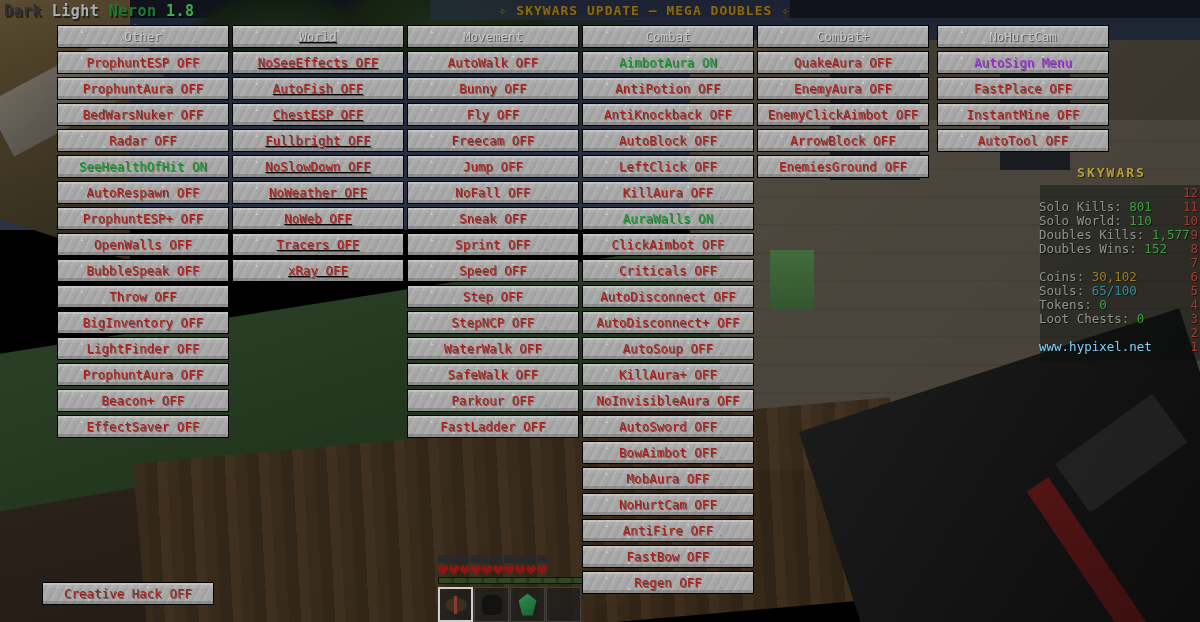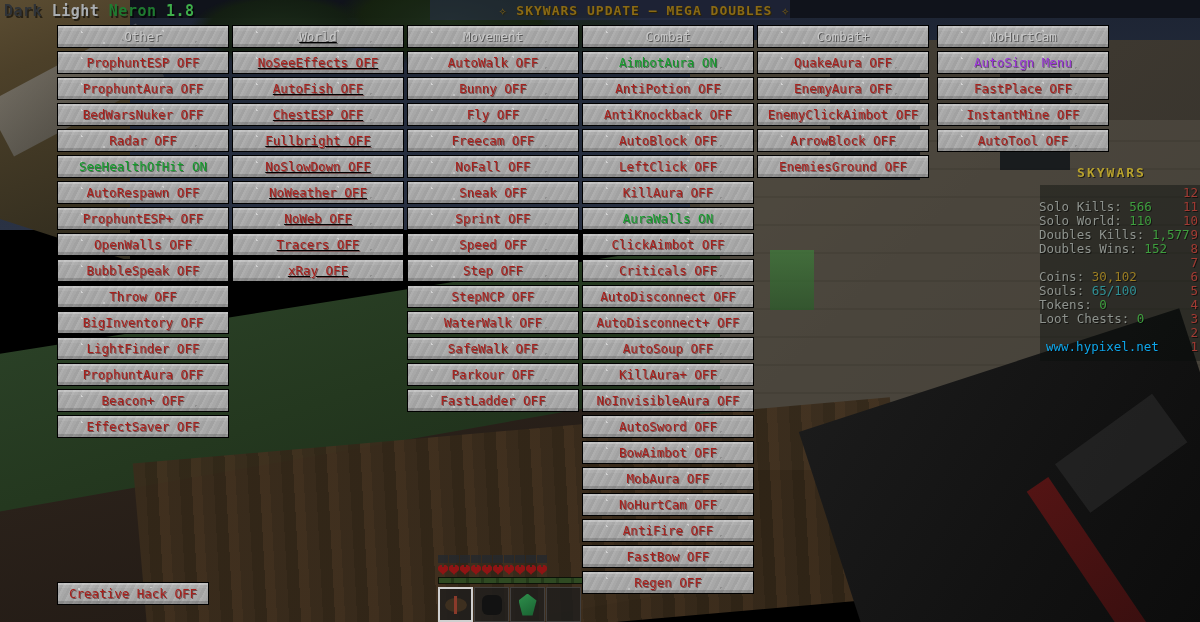--- a/index.html
+++ b/index.html
@@ -181,21 +181,21 @@
     letter-spacing: 0px;
     white-space: nowrap;
     font-family: "DejaVu Sans Mono", monospace;
   }
   .btn.header .btn-label { color: #c9c9c9; text-shadow: 1px 1px 0 rgba(60,60,60,.75); }
   .btn.off .btn-label    { color: #a8201c; text-shadow: 1px 1px 0 rgba(70,10,10,.55); }
   .btn.on  .btn-label    { color: #159b2c; text-shadow: 1px 1px 0 rgba(5,55,15,.55); }
   .btn.menu .btn-label   { color: #9b36d6; text-shadow: 1px 1px 0 rgba(40,10,60,.55); }
 
   .standalone {
-    position: absolute; left: 57px; top: 582px; width: 152px;
+    position: absolute; left: 42px; top: 582px; width: 172px;
   }
 
   
   .scoreboard {
     position: absolute; right: 0; top: 165px;
     z-index: 18;
     width: 165px;
     font-size: 12.5px;
     font-family: "DejaVu Sans Mono", monospace;
   }
@@ -218,21 +218,21 @@
     color: #8e938e;
     text-shadow: 1px 1px 0 rgba(0,0,0,.55);
     position: relative;
   }
   .sb-line .val { margin-left: 0; }
   .sb-num {
     position: absolute; right: 2px; top: 0;
     color: #a33b33;
     text-shadow: 1px 1px 0 rgba(0,0,0,.55);
   }
-  .sb-url { color: #0ea5e9; margin-left: 7px; }
+  .sb-url { color: #7dd3fc; }
   .v-green { color: #3e9e3e; }
   .v-gold  { color: #9a7d23; }
   .v-aqua  { color: #2f8e93; }
 
   
   .hud { position: absolute; left: 438px; bottom: 0; z-index: 15; width: 150px; }
   .armor-row, .heart-row { display: flex; gap: 1px; height: 10px; margin-bottom: 2px; }
   .armor-pip {
     width: 10px; height: 10px;
     background:
@@ -391,20 +391,23 @@
         <div class="btn off">
           <span class="btn-label">Bunny OFF</span>
         </div>
         <div class="btn off">
           <span class="btn-label">Fly OFF</span>
         </div>
         <div class="btn off">
           <span class="btn-label">Freecam OFF</span>
         </div>
         <div class="btn off">
+          <span class="btn-label">Jump OFF</span>
+        </div>
+        <div class="btn off">
           <span class="btn-label">NoFall OFF</span>
         </div>
         <div class="btn off">
           <span class="btn-label">Sneak OFF</span>
         </div>
         <div class="btn off">
           <span class="btn-label">Sprint OFF</span>
         </div>
         <div class="btn off">
           <span class="btn-label">Speed OFF</span>
@@ -540,21 +543,21 @@
       </div>
     </div>
 
   <div class="scoreboard">
     <div class="sb-bg"></div>
     <div class="sb-title">SKYWARS</div>
     <div class="sb-lines" id="sb-lines">
         <div class="sb-line">
           <span class="sb-num">12</span>
         </div>
-        <div class="sb-line"><span>Solo Kills: </span><span class="val v-green">566</span><span class="sb-num">11</span></div>
+        <div class="sb-line"><span>Solo Kills: </span><span class="val v-green">801</span><span class="sb-num">11</span></div>
         <div class="sb-line"><span>Solo World: </span><span class="val v-green">110</span><span class="sb-num">10</span></div>
         <div class="sb-line"><span>Doubles Kills: </span><span class="val v-green">1,577</span><span class="sb-num">9</span></div>
         <div class="sb-line"><span>Doubles Wins: </span><span class="val v-green">152</span><span class="sb-num">8</span></div>
         <div class="sb-line">
           <span class="sb-num">7</span>
         </div>
         <div class="sb-line"><span>Coins: </span><span class="val v-gold">30,102</span><span class="sb-num">6</span></div>
         <div class="sb-line"><span>Souls: </span><span class="val v-aqua">65/100</span><span class="sb-num">5</span></div>
         <div class="sb-line"><span>Tokens: </span><span class="val v-green">0</span><span class="sb-num">4</span></div>
         <div class="sb-line"><span>Loot Chests: </span><span class="val v-green">0</span><span class="sb-num">3</span></div>

